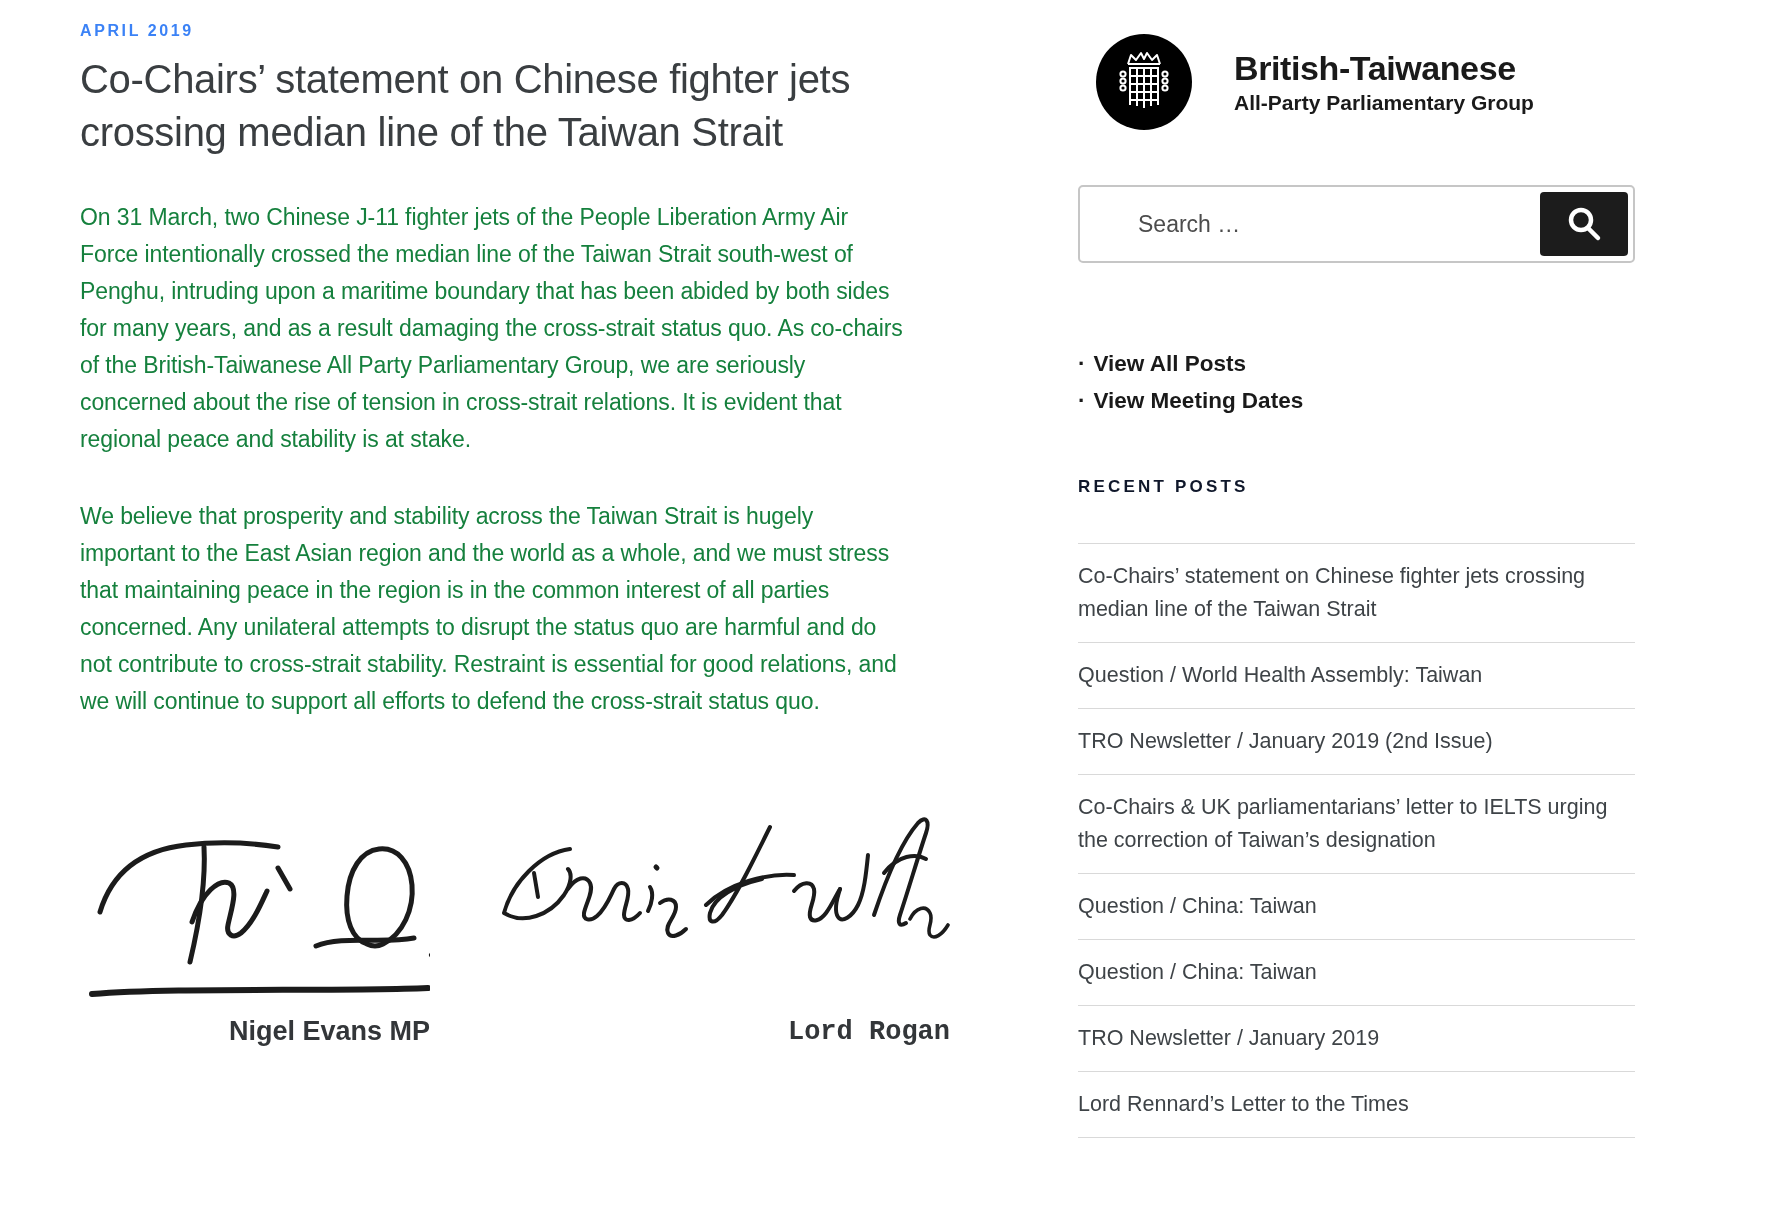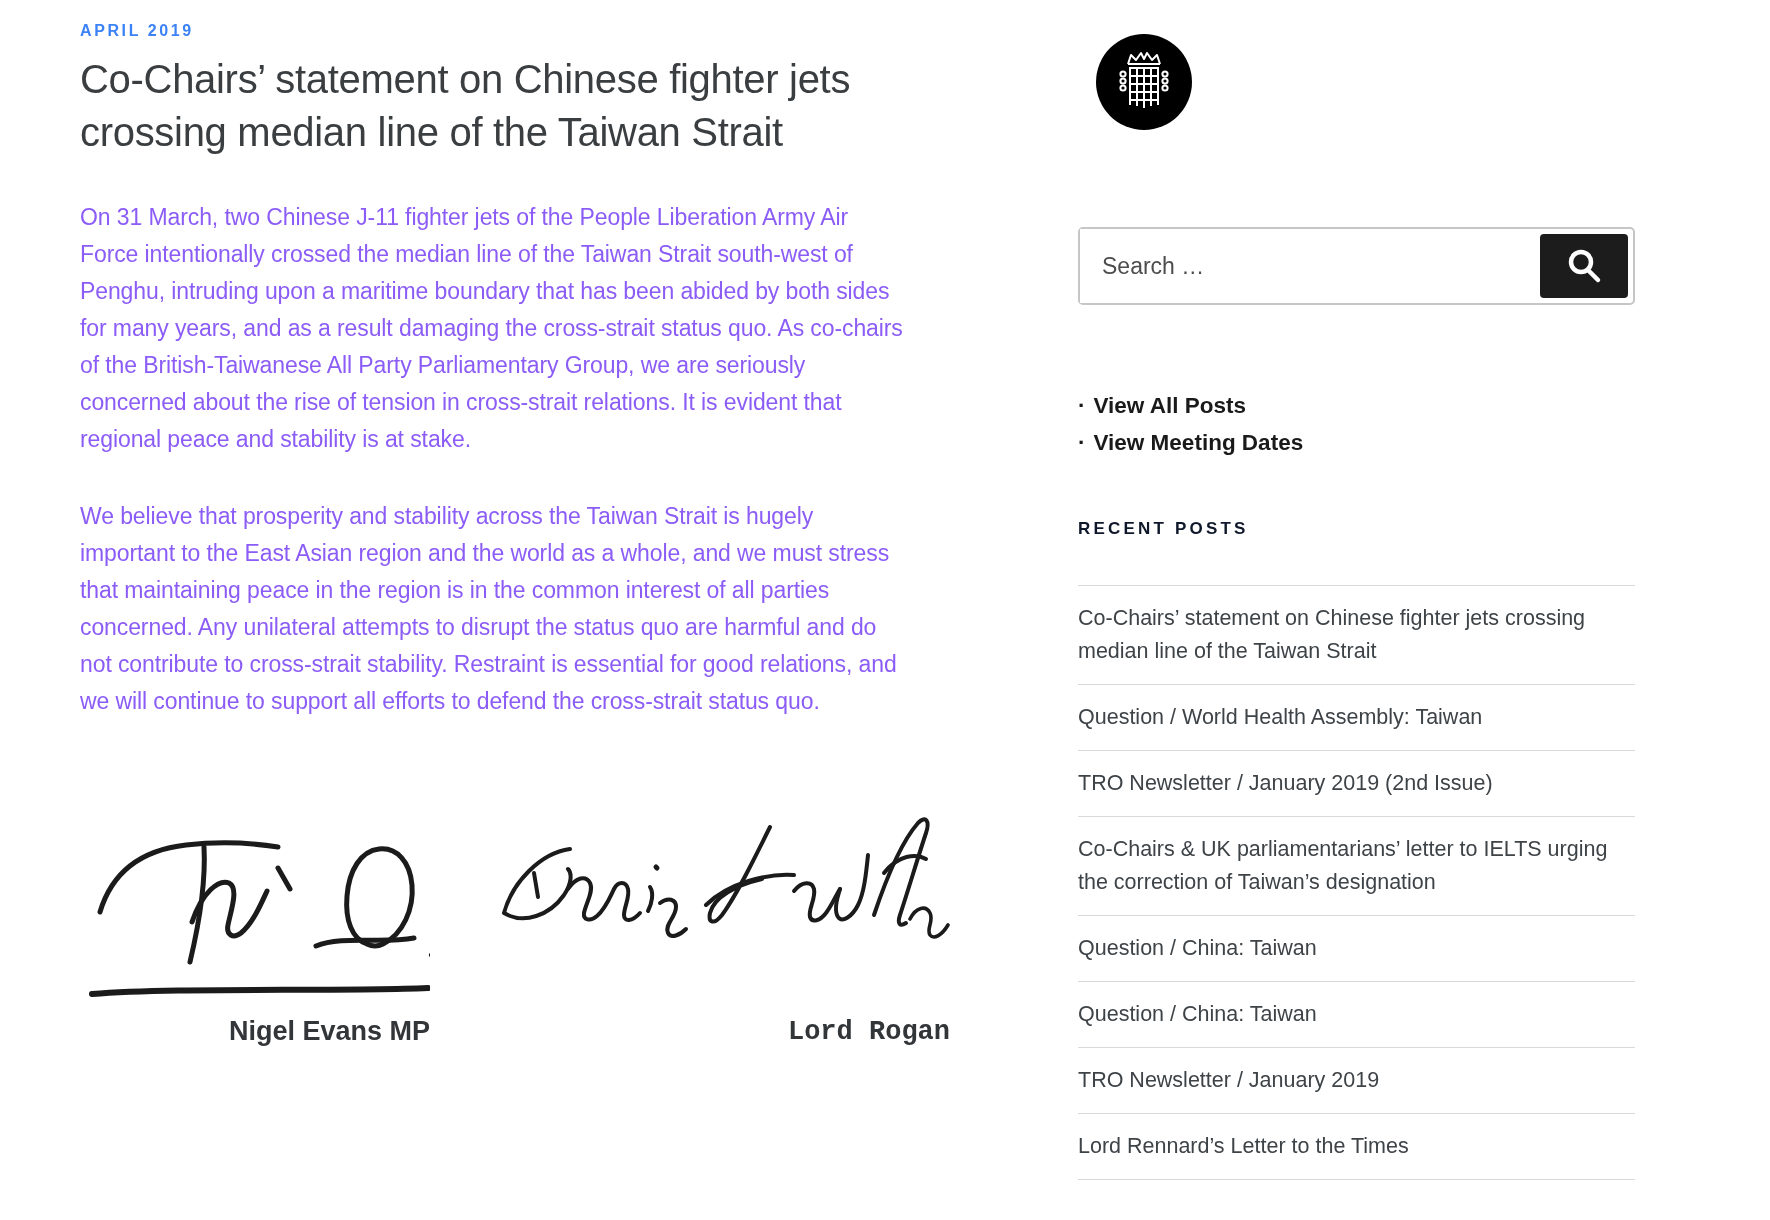--- a/index.html
+++ b/index.html
@@ -13,41 +13,41 @@
   
   .article { position:absolute; left:80px; top:22px; width:830px; }
   .post-date {
     color:#3b82f6; font-size:16px; font-weight:700; letter-spacing:2.6px;
   }
   .post-title {
     margin-top:13px; font-size:40px; line-height:53px; font-weight:400;
     color:#3a3e41; letter-spacing:-0.3px;
   }
   .article p {
-    margin-top:40px; font-size:23px; line-height:37px; color:#8b5cf6;
+    margin-top:40px; font-size:23px; line-height:37px; color:#15803d;
     letter-spacing:-0.1px;
   }
   .signatures { display:flex; margin-top:72px; align-items:flex-end;text-align:right; }
   .sig-col-1 { width:350px; }
   .sig-col-2 { margin-left:40px; width:480px;font-family:Liberation Mono, monospace; }
   .sig-art { display:block; }
   .sig-name { margin-top:12px; font-size:27px; font-weight:700; color:#333639; }
   
   .sidebar { position:absolute; left:1078px; top:33px; width:557px; }
   .logo-row { display:flex; align-items:center; height:98px; cursor:pointer; }
   .logo-circle {
     width:96px; height:96px; border-radius:50%; background:#000;
     margin-left:18px; flex:0 0 auto; display:flex; align-items:center; justify-content:center;
   }
   .logo-text { margin-left:42px; color:#1a1a1a; }
   .logo-title { font-size:34px; font-weight:600; letter-spacing:-0.4px; }
   .logo-subtitle { font-size:21px; font-weight:600; margin-top:3px; }
   .search {
-    position:relative; margin-top:96px; height:78px;
-    border:2px solid #c6c6c6; border-radius:5px; background:#fff;
+    position:relative; margin-top:54px; height:78px;
+    border:2px solid #c6c6c6; border-radius:5px; background:#fff;padding-left:36px;
   }
   .search input {
     border:none; outline:none; height:100%; width:calc(100% - 110px);
     padding-left:22px; font-size:23px; color:#333;
     font-family:"Liberation Sans","DejaVu Sans",sans-serif;
   }
   .search input::placeholder { color:#4c4c4c; opacity:1; }
   .search-btn {
     position:absolute; right:5px; top:5px; bottom:5px; width:88px;
     background:#1c1c1c; border:none; border-radius:4px; cursor:pointer;
@@ -128,20 +128,24 @@
           <path d="M16,26 H44 M16,34 H44 M16,42 H44"></path>
           <path d="M16,50 L16,55 M44,50 L44,55"></path>
           <circle cx="9" cy="24" r="2.6"></circle>
           <circle cx="9" cy="31" r="2.6"></circle>
           <circle cx="9" cy="38" r="2.6"></circle>
           <circle cx="51" cy="24" r="2.6"></circle>
           <circle cx="51" cy="31" r="2.6"></circle>
           <circle cx="51" cy="38" r="2.6"></circle>
         </svg>
       </div>
+      <div class="logo-text">
+        <div class="logo-title">British-Taiwanese</div>
+        <div class="logo-subtitle">All-Party Parliamentary Group</div>
+      </div>
     </div>
 
     <form class="search">
       <input type="text" placeholder="Search …" style="">
       <button type="submit" class="search-btn">
         <svg width="40" height="40" viewBox="0 0 40 40" fill="none" stroke="#ffffff" stroke-width="4.5" stroke-linecap="round">
           <circle cx="17" cy="16" r="10"></circle>
           <path d="M24.5,24.5 L34,34"></path>
         </svg>
       </button>

